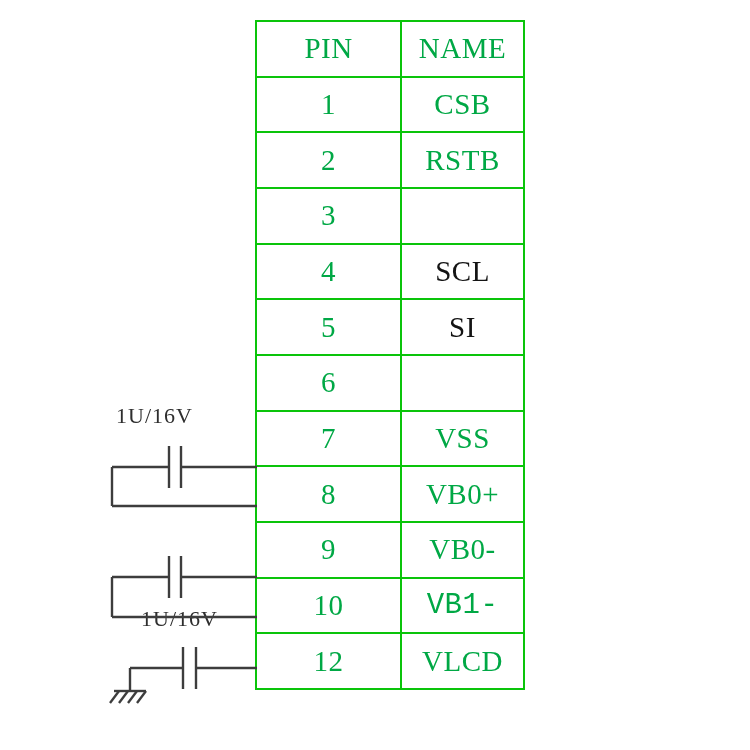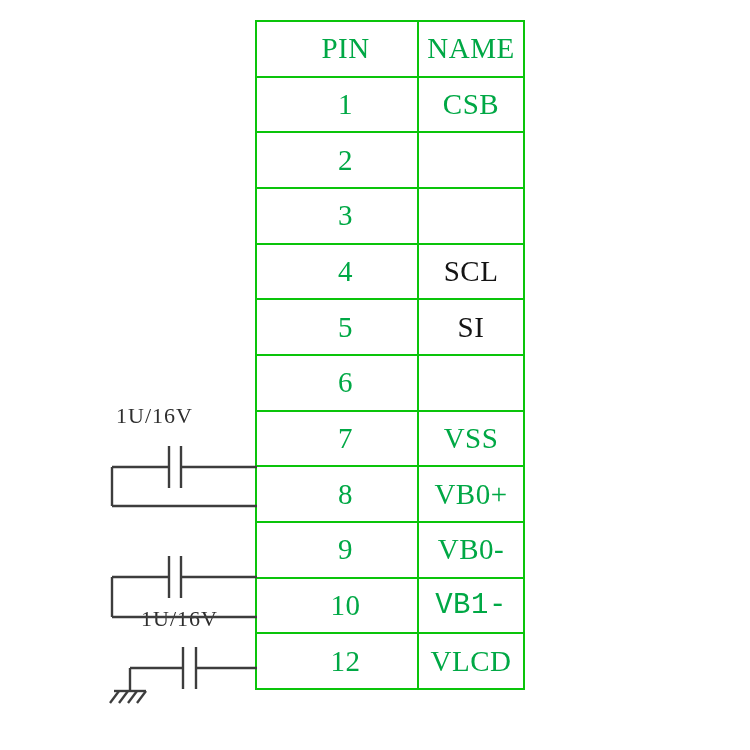--- a/index.html
+++ b/index.html
@@ -15,21 +15,20 @@
   .pin-table {
     position:absolute; left:255px; top:20px;
     width:270px; height:670px;
     display:flex; flex-direction:column;
     border:2px solid var(--table-green);
     background:#ffffff;
   }
   .trow {
     flex:1; display:flex;
     border-top:2px solid var(--table-green);
-    padding-left:17px;
   }
   .trow:first-child { border-top:none; }
   .cell {
     display:flex; align-items:center; justify-content:center;
     font-size:29px; line-height:1; color:var(--text-green);
     letter-spacing:0.5px;
   }
   .cell.pin {
     width:145px;
     border-right:2px solid var(--table-green);
@@ -58,20 +57,21 @@
       <div class="cell pin">PIN</div>
       <div class="cell name">NAME</div>
     </div>
 
     <div class="trow">
       <div class="cell pin">1</div>
       <div class="cell name" style="color: rgb(0, 168, 69);">CSB</div>
     </div>
     <div class="trow">
       <div class="cell pin">2</div>
+      <div class="cell name" style="color: rgb(0, 168, 69);">RSTB</div>
     </div>
     <div class="trow">
       <div class="cell pin">3</div>
     </div>
     <div class="trow">
       <div class="cell pin">4</div>
       <div class="cell name" style="color: rgb(20, 20, 20);">SCL</div>
     </div>
     <div class="trow">
       <div class="cell pin">5</div>

